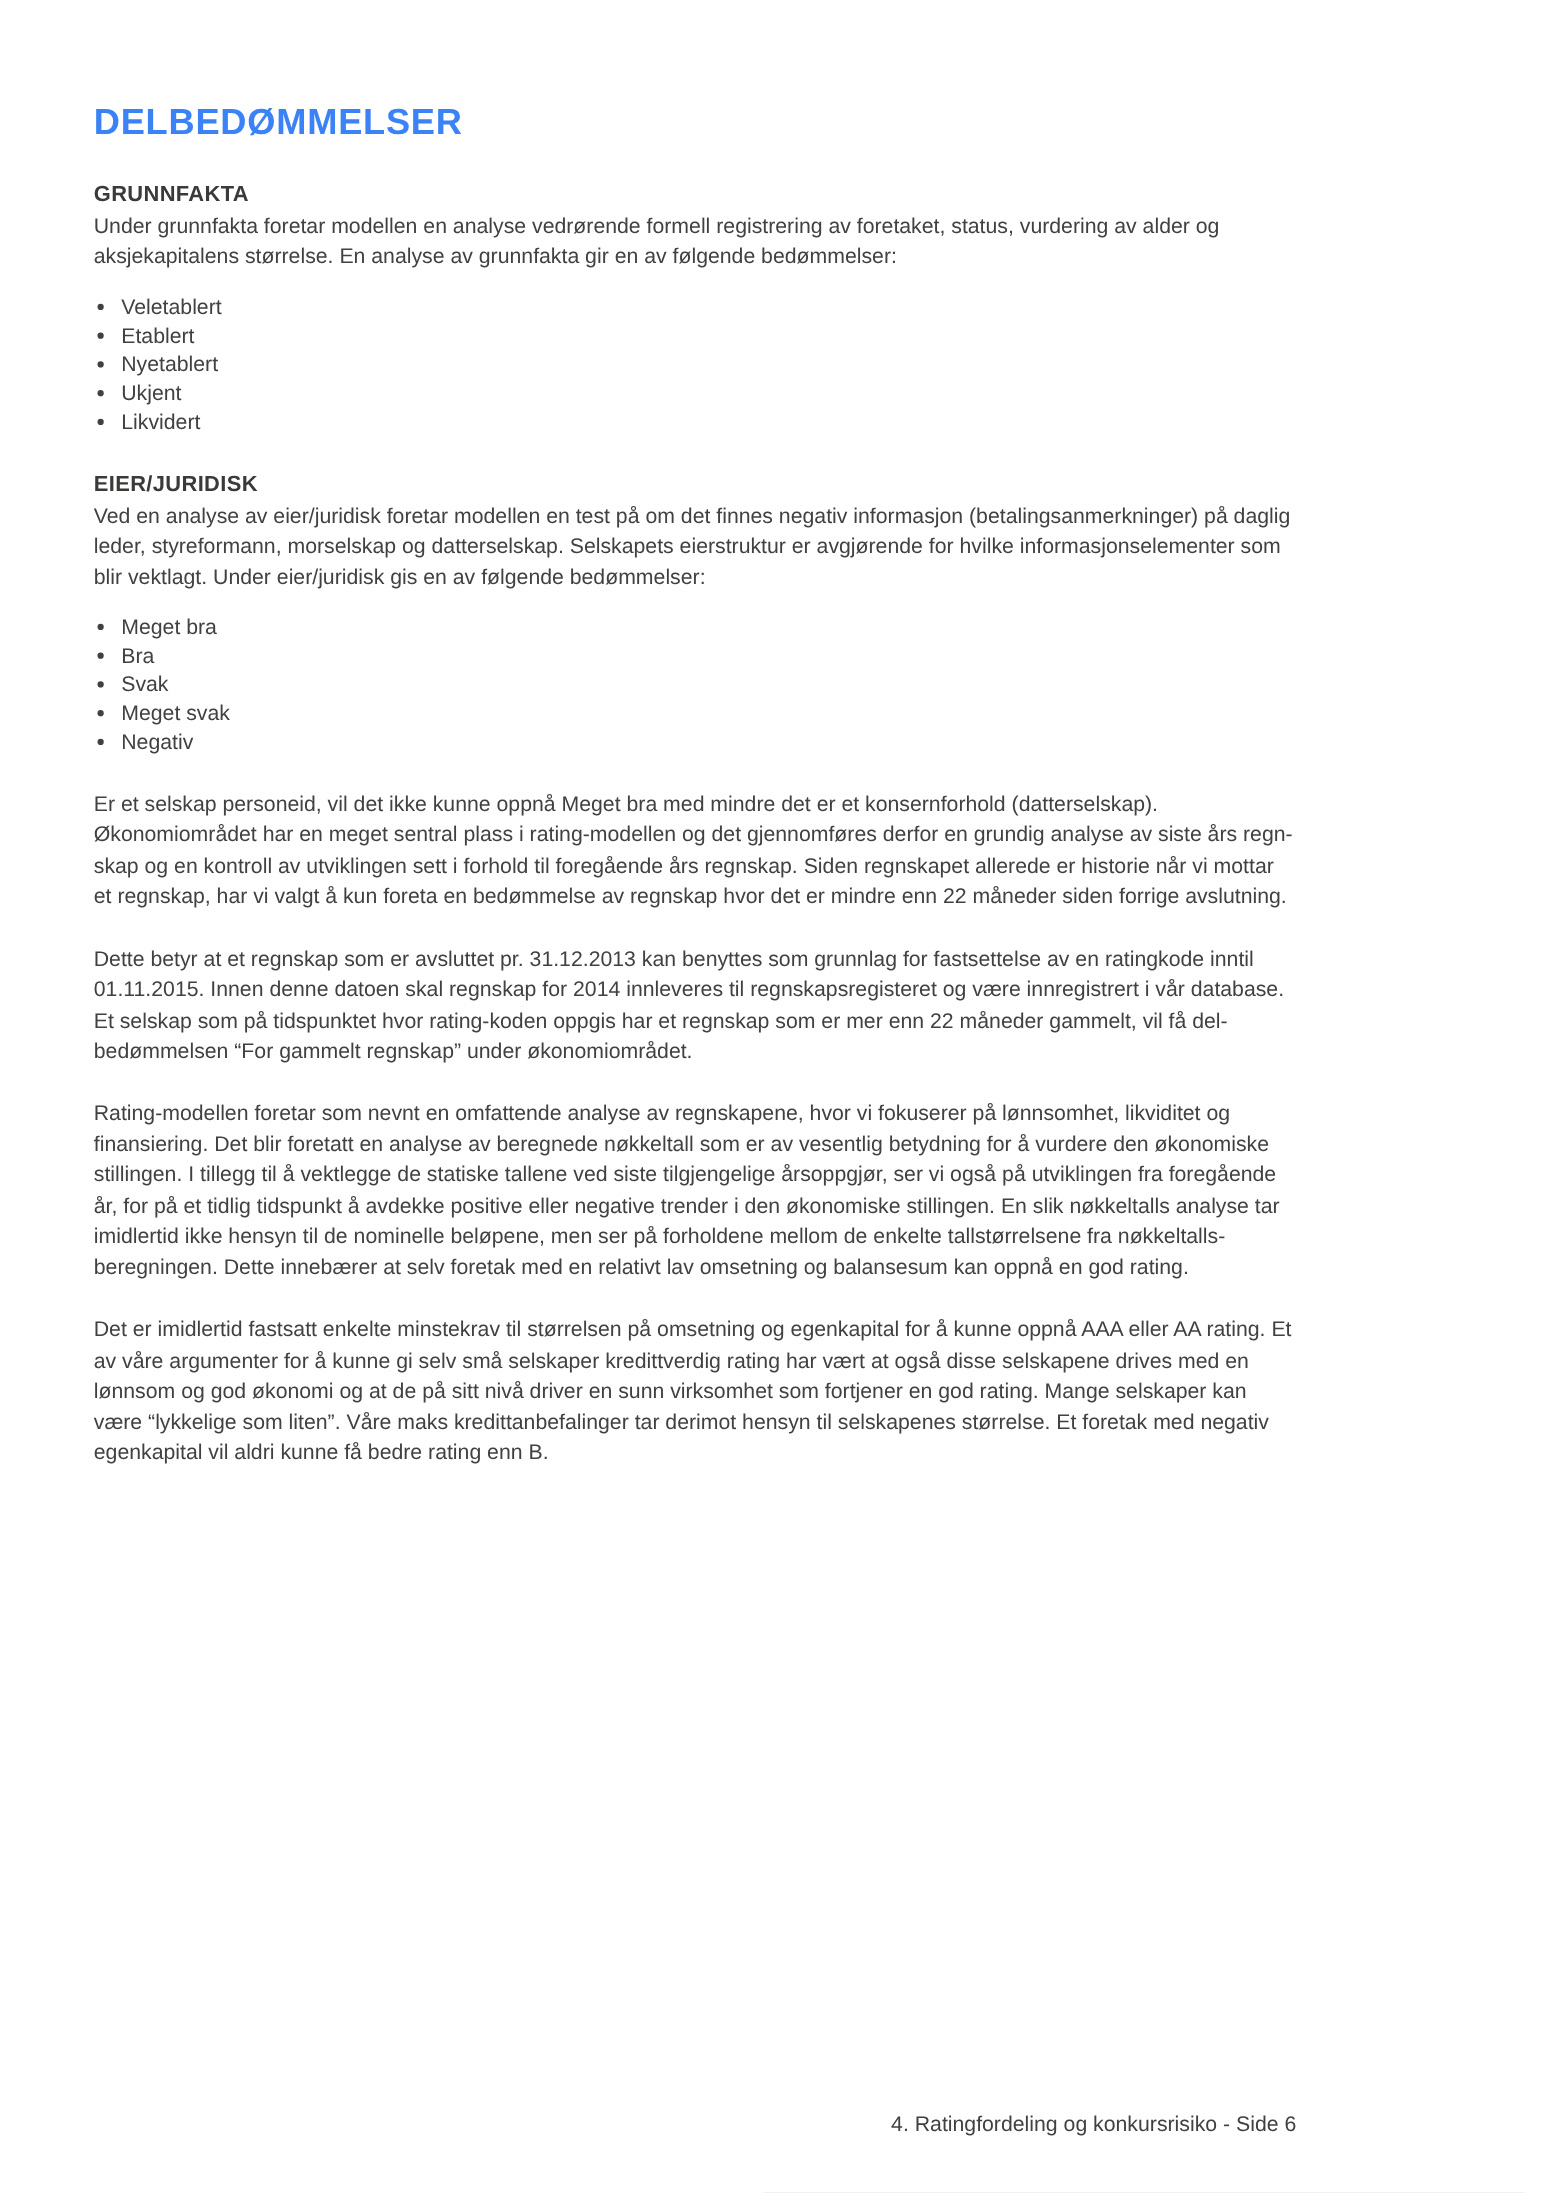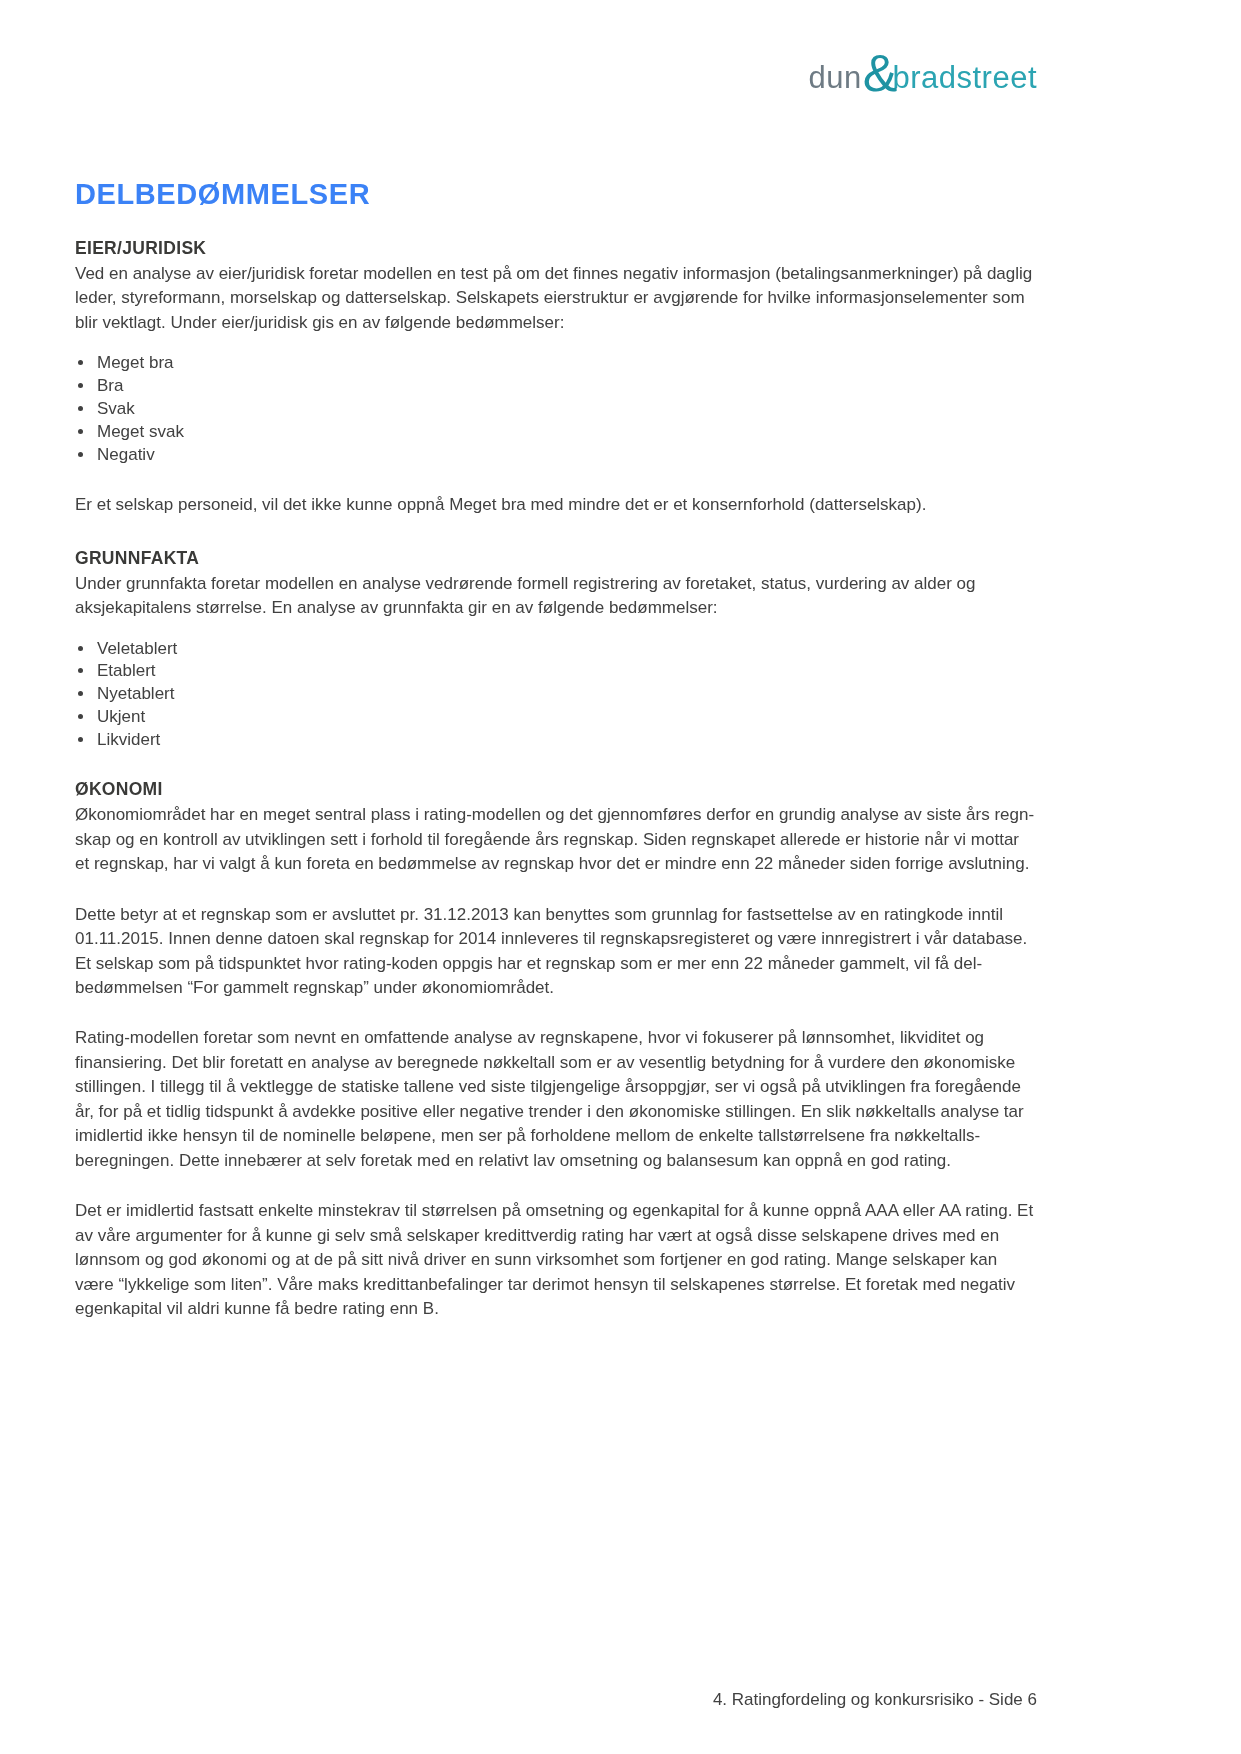--- a/index.html
+++ b/index.html
@@ -94,55 +94,49 @@
     font-size: 17px;
     color: #414141;
   }
 </style>
 </head>
 <body>
 
 <div class="page">
   <div class="content">
 
-    <div class="logo">
-      <span class="logo-dun">dun</span>
-      <span class="logo-amp">&amp;</span>
-      <span class="logo-bradstreet">bradstreet</span>
-    </div>
 
     <h1 class="doc-title">DELBEDØMMELSER</h1>
+
+    <section class="section first-section">
+      <h2 class="section-heading">GRUNNFAKTA</h2>
+      <p class="para">Under grunnfakta foretar modellen en analyse vedrørende formell registrering av foretaket, status, vurdering av alder og aksjekapitalens størrelse. En analyse av grunnfakta gir en av følgende bedømmelser:</p>
+      <ul class="bullet-list">
+        <li>Veletablert</li>
+        <li>Etablert</li>
+        <li>Nyetablert</li>
+        <li>Ukjent</li>
+        <li>Likvidert</li>
+      </ul>
+    </section>
 
     <section class="section">
       <h2 class="section-heading">EIER/JURIDISK</h2>
       <p class="para">Ved en analyse av eier/juridisk foretar modellen en test på om det finnes negativ informasjon (betalingsanmerkninger) på daglig leder, styreformann, morselskap og datterselskap. Selskapets eierstruktur er avgjørende for hvilke informasjonselementer som blir vektlagt. Under eier/juridisk gis en av følgende bedømmelser:</p>
       <ul class="bullet-list">
         <li>Meget bra</li>
         <li>Bra</li>
         <li>Svak</li>
         <li>Meget svak</li>
         <li>Negativ</li>
       </ul>
       <p class="para note-para">Er et selskap personeid, vil det ikke kunne oppnå Meget bra med mindre det er et konsernforhold (datterselskap).</p>
     </section>
 
-    <section class="section first-section">
-      <h2 class="section-heading">GRUNNFAKTA</h2>
-      <p class="para">Under grunnfakta foretar modellen en analyse vedrørende formell registrering av foretaket, status, vurdering av alder og aksjekapitalens størrelse. En analyse av grunnfakta gir en av følgende bedømmelser:</p>
-      <ul class="bullet-list">
-        <li>Veletablert</li>
-        <li>Etablert</li>
-        <li>Nyetablert</li>
-        <li>Ukjent</li>
-        <li>Likvidert</li>
-      </ul>
-    </section>
-
     <section class="section">
-      <h2 class="section-heading">ØKONOMI</h2>
       <p class="para">Økonomiområdet har en meget sentral plass i rating-modellen og det gjennomføres derfor en grundig analyse av siste års regn- skap og en kontroll av utviklingen sett i forhold til foregående års regnskap. Siden regnskapet allerede er historie når vi mottar et regnskap, har vi valgt å kun foreta en bedømmelse av regnskap hvor det er mindre enn 22 måneder siden forrige avslutning.</p>
       <p class="para note-para">Dette betyr at et regnskap som er avsluttet pr. 31.12.2013 kan benyttes som grunnlag for fastsettelse av en ratingkode inntil 01.11.2015. Innen denne datoen skal regnskap for 2014 innleveres til regnskapsregisteret og være innregistrert i vår database. Et selskap som på tidspunktet hvor rating-koden oppgis har et regnskap som er mer enn 22 måneder gammelt, vil få del- bedømmelsen “For gammelt regnskap” under økonomiområdet.</p>
       <p class="para note-para">Rating-modellen foretar som nevnt en omfattende analyse av regnskapene, hvor vi fokuserer på lønnsomhet, likviditet og finansiering. Det blir foretatt en analyse av beregnede nøkkeltall som er av vesentlig betydning for å vurdere den økonomiske stillingen. I tillegg til å vektlegge de statiske tallene ved siste tilgjengelige årsoppgjør, ser vi også på utviklingen fra foregående år, for på et tidlig tidspunkt å avdekke positive eller negative trender i den økonomiske stillingen. En slik nøkkeltalls analyse tar imidlertid ikke hensyn til de nominelle beløpene, men ser på forholdene mellom de enkelte tallstørrelsene fra nøkkeltalls- beregningen. Dette innebærer at selv foretak med en relativt lav omsetning og balansesum kan oppnå en god rating.</p>
       <p class="para note-para">Det er imidlertid fastsatt enkelte minstekrav til størrelsen på omsetning og egenkapital for å kunne oppnå AAA eller AA rating. Et av våre argumenter for å kunne gi selv små selskaper kredittverdig rating har vært at også disse selskapene drives med en lønnsom og god økonomi og at de på sitt nivå driver en sunn virksomhet som fortjener en god rating. Mange selskaper kan være “lykkelige som liten”. Våre maks kredittanbefalinger tar derimot hensyn til selskapenes størrelse. Et foretak med negativ egenkapital vil aldri kunne få bedre rating enn B.</p>
     </section>
 
   </div>
 
   <div class="page-footer">4. Ratingfordeling og konkursrisiko - Side 6</div>
 </div>

